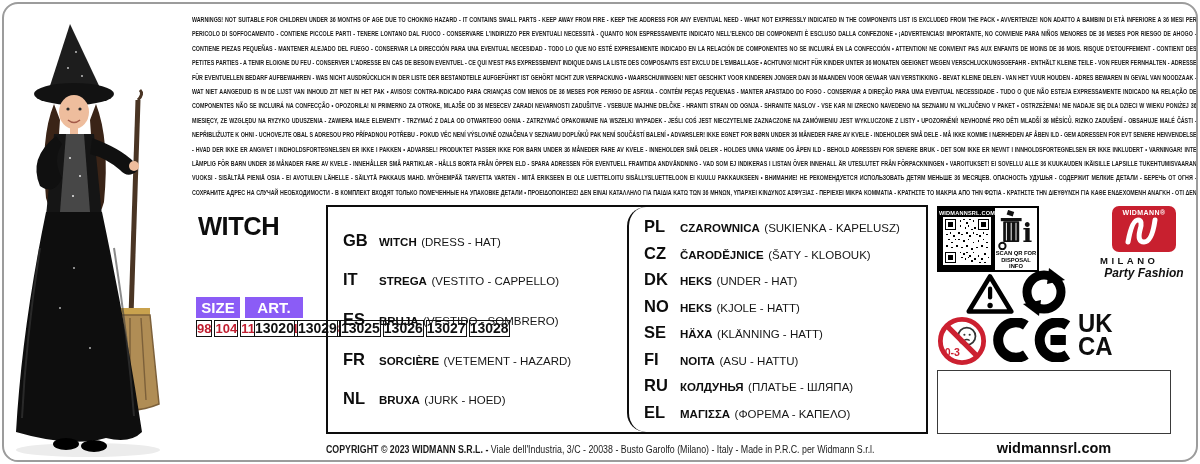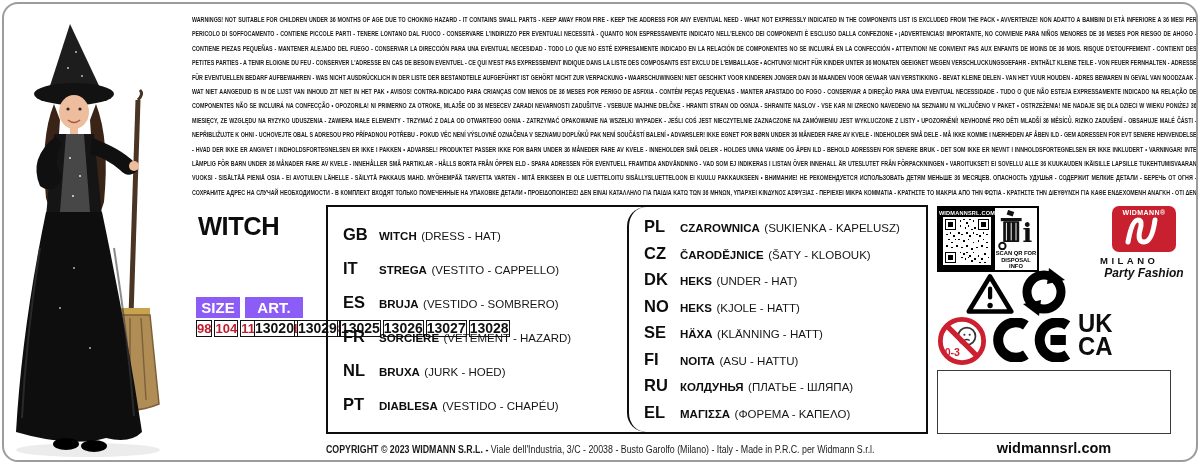--- a/index.html
+++ b/index.html
@@ -140,21 +140,20 @@
     <div class="size-cell art">13028</div>
   </div>
 
   <div class="lang-table">
     <div class="lang-col left">
       <div class="lang-row"><span class="lang-code">GB</span><span class="lang-name">WITCH</span> <span class="lang-detail">(DRESS - HAT)</span></div>
       <div class="lang-row"><span class="lang-code">IT</span><span class="lang-name">STREGA</span> <span class="lang-detail">(VESTITO - CAPPELLO)</span></div>
       <div class="lang-row"><span class="lang-code">ES</span><span class="lang-name">BRUJA</span> <span class="lang-detail">(VESTIDO - SOMBRERO)</span></div>
       <div class="lang-row"><span class="lang-code">FR</span><span class="lang-name">SORCIÈRE</span> <span class="lang-detail">(VETEMENT - HAZARD)</span></div>
       <div class="lang-row"><span class="lang-code">NL</span><span class="lang-name">BRUXA</span> <span class="lang-detail">(JURK - HOED)</span></div>
-      <div class="lang-row"><span class="lang-code">PT</span><span class="lang-name">DIABLESA</span> <span class="lang-detail">(VESTIDO - CHAPÉU)</span></div>
     </div>
     <div class="lang-col right">
       <div class="lang-row"><span class="lang-code">PL</span><span class="lang-name">CZAROWNICA</span> <span class="lang-detail">(SUKIENKA - KAPELUSZ)</span></div>
       <div class="lang-row"><span class="lang-code">CZ</span><span class="lang-name">ČARODĚJNICE</span> <span class="lang-detail">(ŠATY - KLOBOUK)</span></div>
       <div class="lang-row"><span class="lang-code">DK</span><span class="lang-name">HEKS</span> <span class="lang-detail">(UNDER - HAT)</span></div>
       <div class="lang-row"><span class="lang-code">NO</span><span class="lang-name">HEKS</span> <span class="lang-detail">(KJOLE - HATT)</span></div>
       <div class="lang-row"><span class="lang-code">SE</span><span class="lang-name">HÄXA</span> <span class="lang-detail">(KLÄNNING - HATT)</span></div>
       <div class="lang-row"><span class="lang-code">FI</span><span class="lang-name">NOITA</span> <span class="lang-detail">(ASU - HATTU)</span></div>
       <div class="lang-row"><span class="lang-code">RU</span><span class="lang-name">КОЛДУНЬЯ</span> <span class="lang-detail">(ПЛАТЬЕ - ШЛЯПА)</span></div>
       <div class="lang-row"><span class="lang-code">EL</span><span class="lang-name">ΜΑΓΙΣΣΑ</span> <span class="lang-detail">(ΦΟΡΕΜΑ - ΚΑΠΕΛΟ)</span></div>

